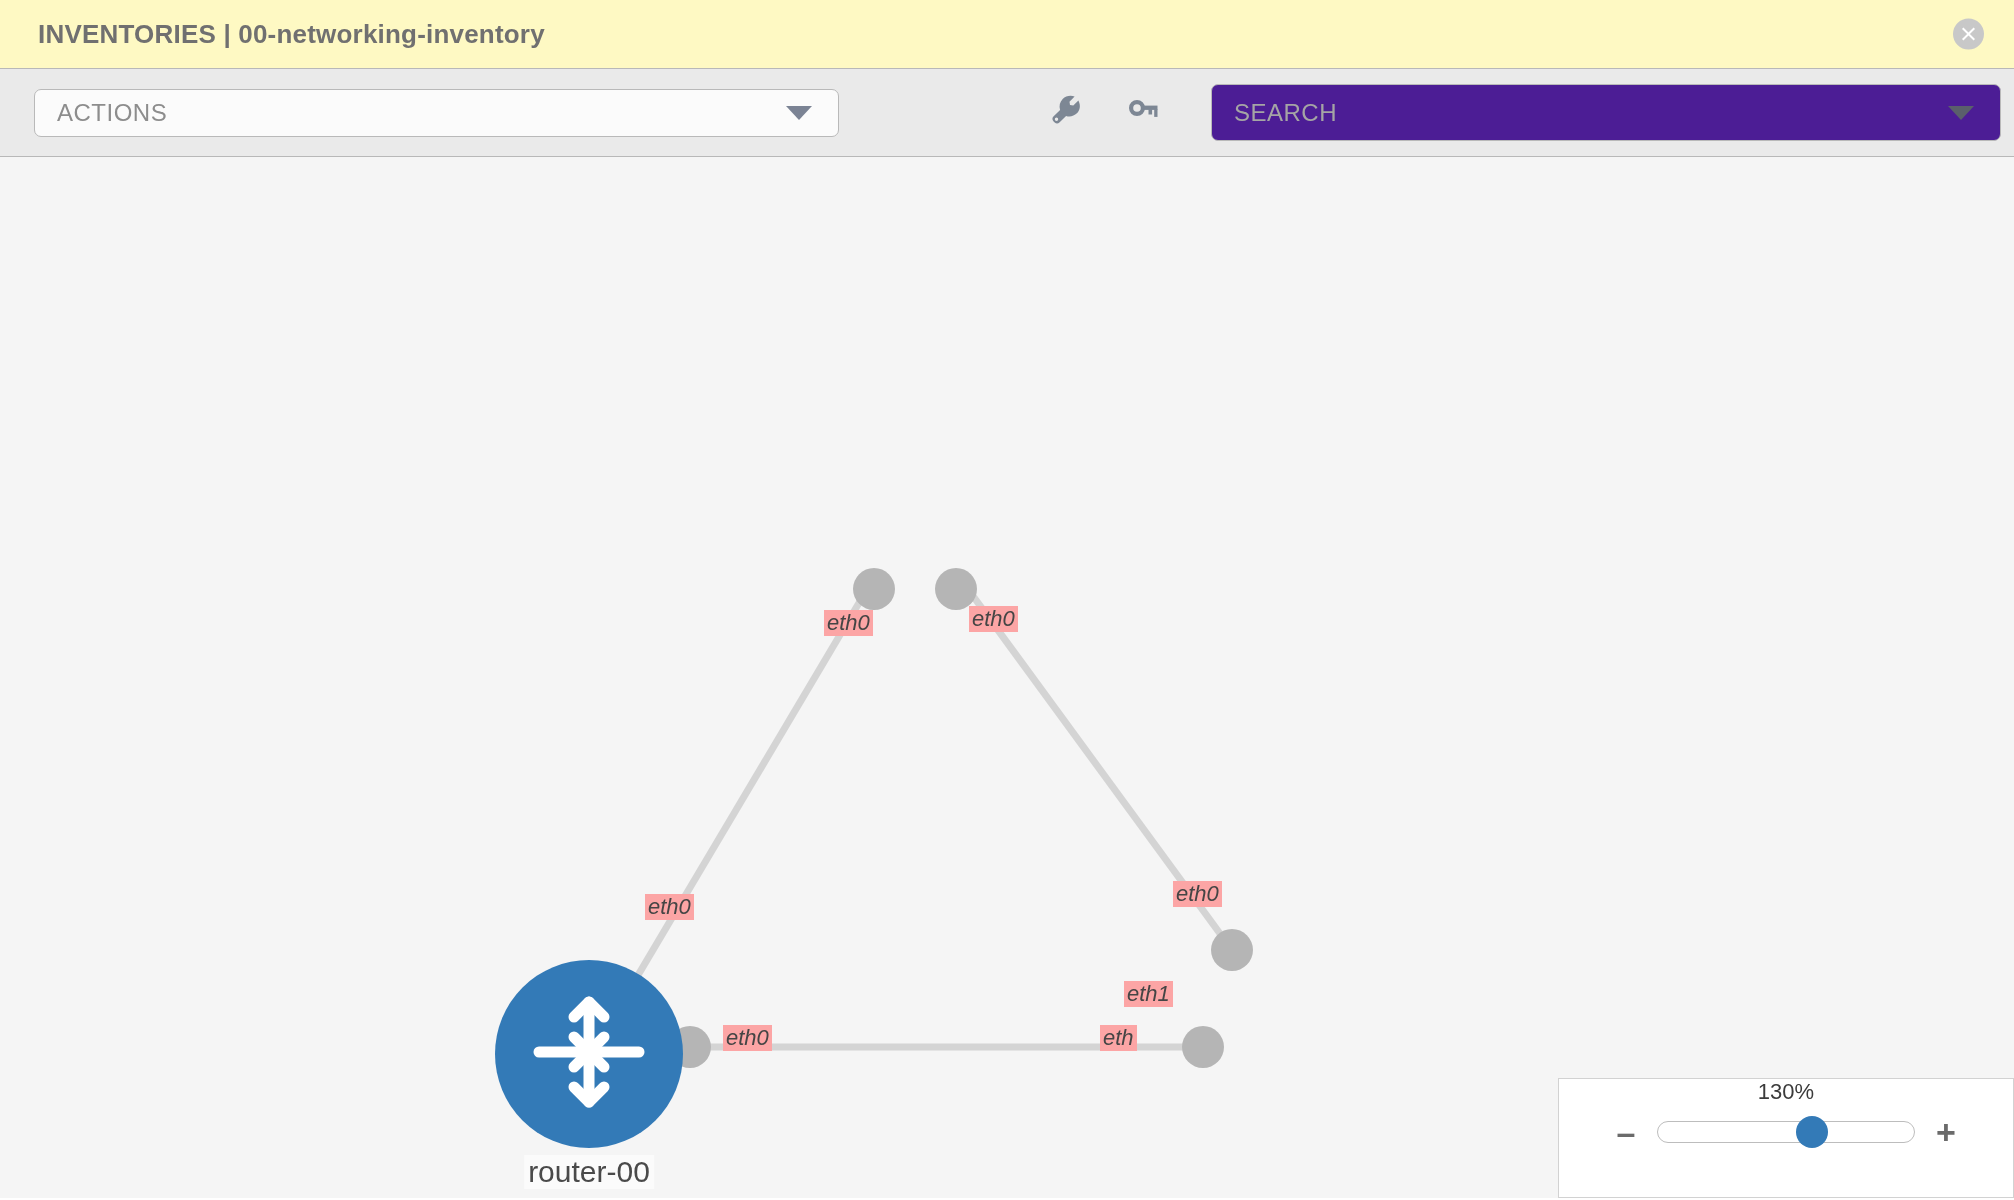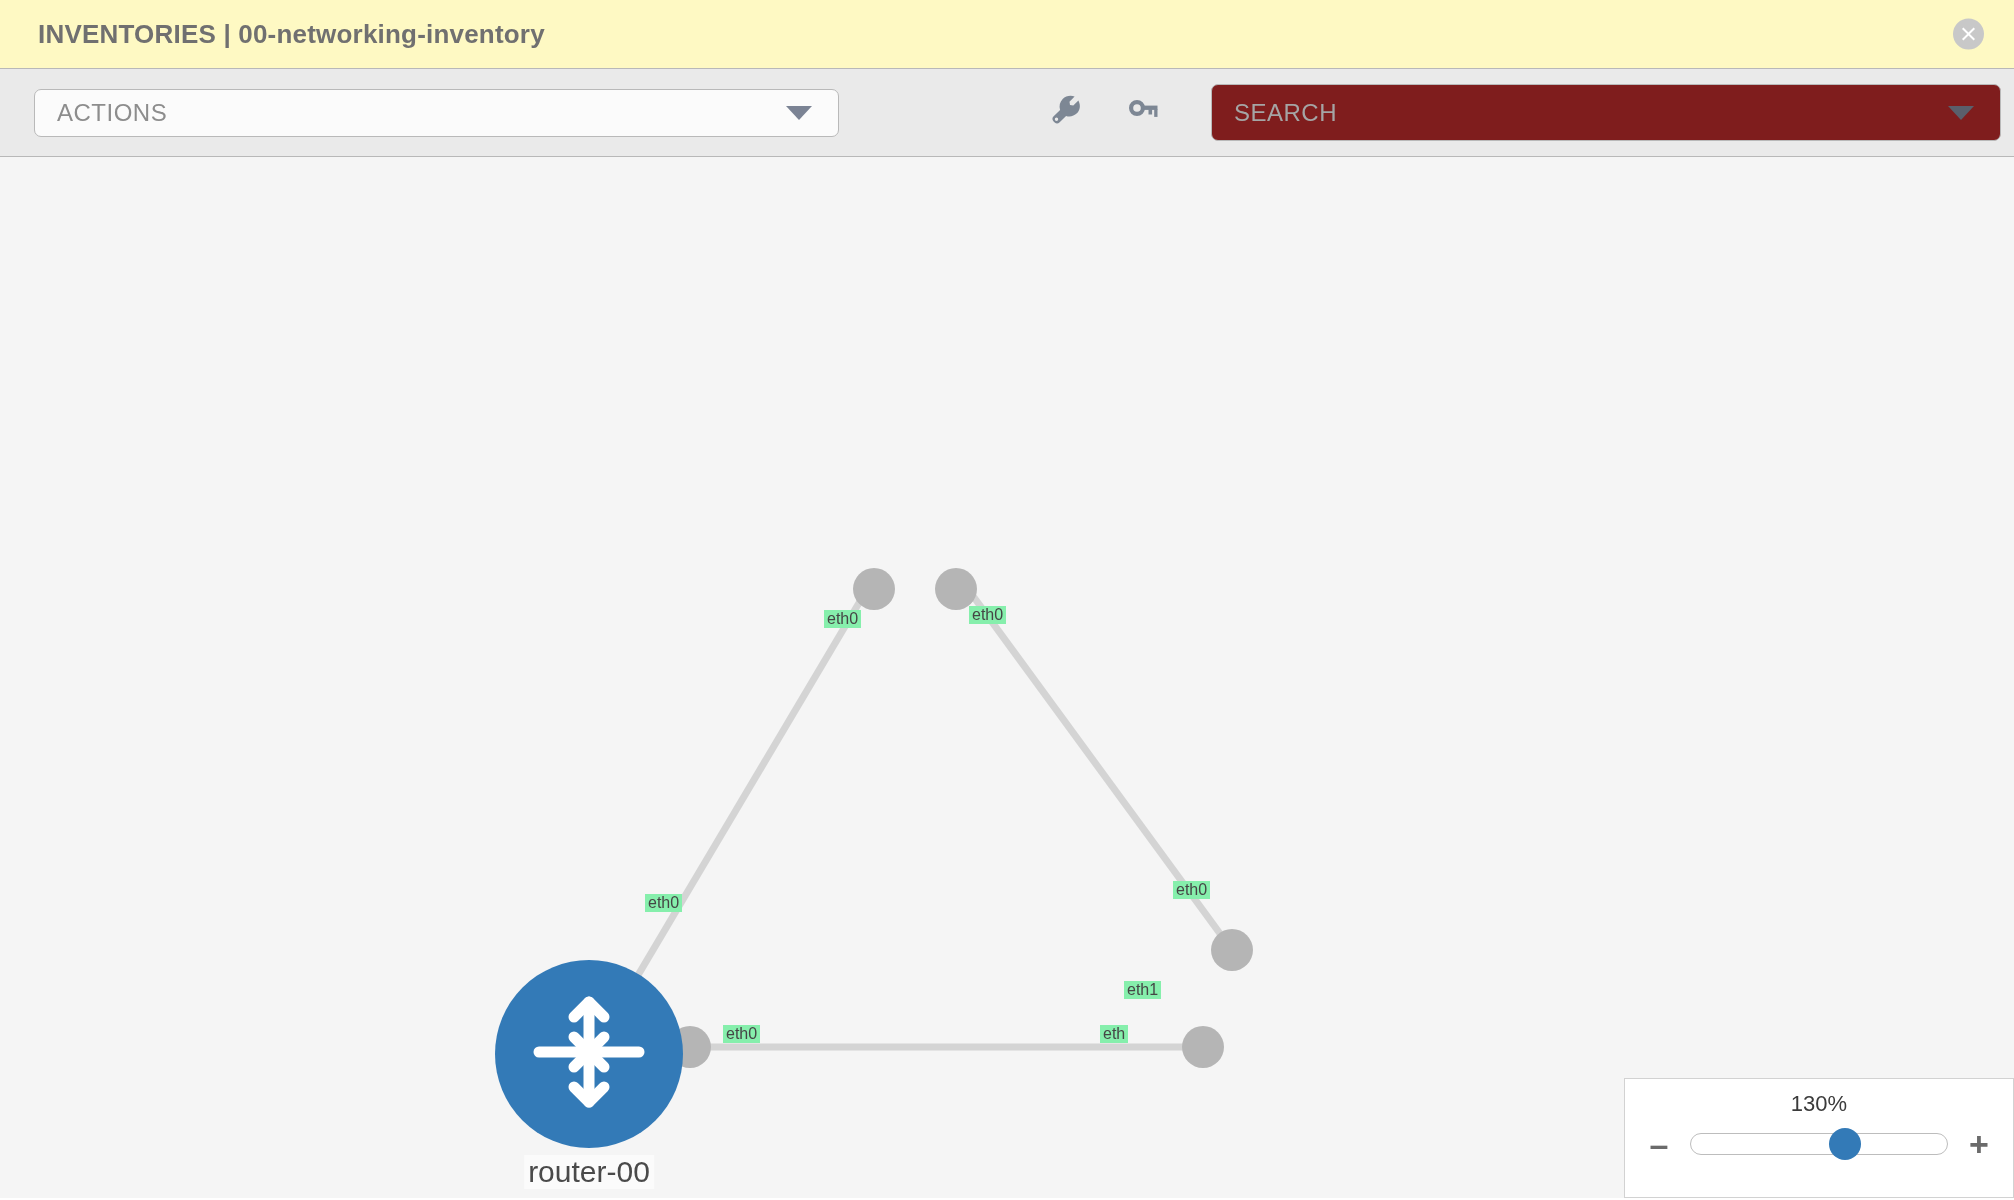--- a/index.html
+++ b/index.html
@@ -89,21 +89,21 @@
     width: 44px; height: 44px;
     display: flex;
     align-items: center;
     justify-content: center;
     cursor: pointer;
   }
   .search-box {
     margin-left: 47px;
     width: 790px;
     height: 57px;
-    background: #7f1d1d;
+    background: #4c1d95;
     border: 1px solid #b9b9b9;
     border-radius: 7px;
     display: flex;
     align-items: center;
     position: relative;
     cursor: text;
   }
   .search-box .ph {
     margin-left: 22px;
     font-size: 24px;
@@ -158,40 +158,40 @@
     background: #fbfbfb;
     padding: 0 4px;
   }
   .node-host .node-label  { top: 108px; }
   .node-router .node-label{ top: 195px; }
   .node-switch .node-label{ top: 195px; }
 
   
   .iface {
     position: absolute;
-    font-size: 16px;
+    font-size: 22px;
     color: #454545;
-    background: #86efac;
+    background: #fca5a5;
     padding: 0 3px;
     white-space: nowrap;
+    font-style: italic;
   }
 
   
   .zoom-panel {
     position: absolute;
     right: 0;
     bottom: 0;
-    width: 390px;
+    width: 456px;
     height: 120px;
     background: #ffffff;
     border: 1px solid #d2d2d2;
     display: flex;
     flex-direction: column;
     align-items: center;
-    padding-top: 12px;
   }
   .zoom-value {
     font-size: 22px;
     color: #3b3b3b;
     margin-bottom: 10px;
   }
   .zoom-row {
     display: flex;
     align-items: center;
     gap: 18px;

